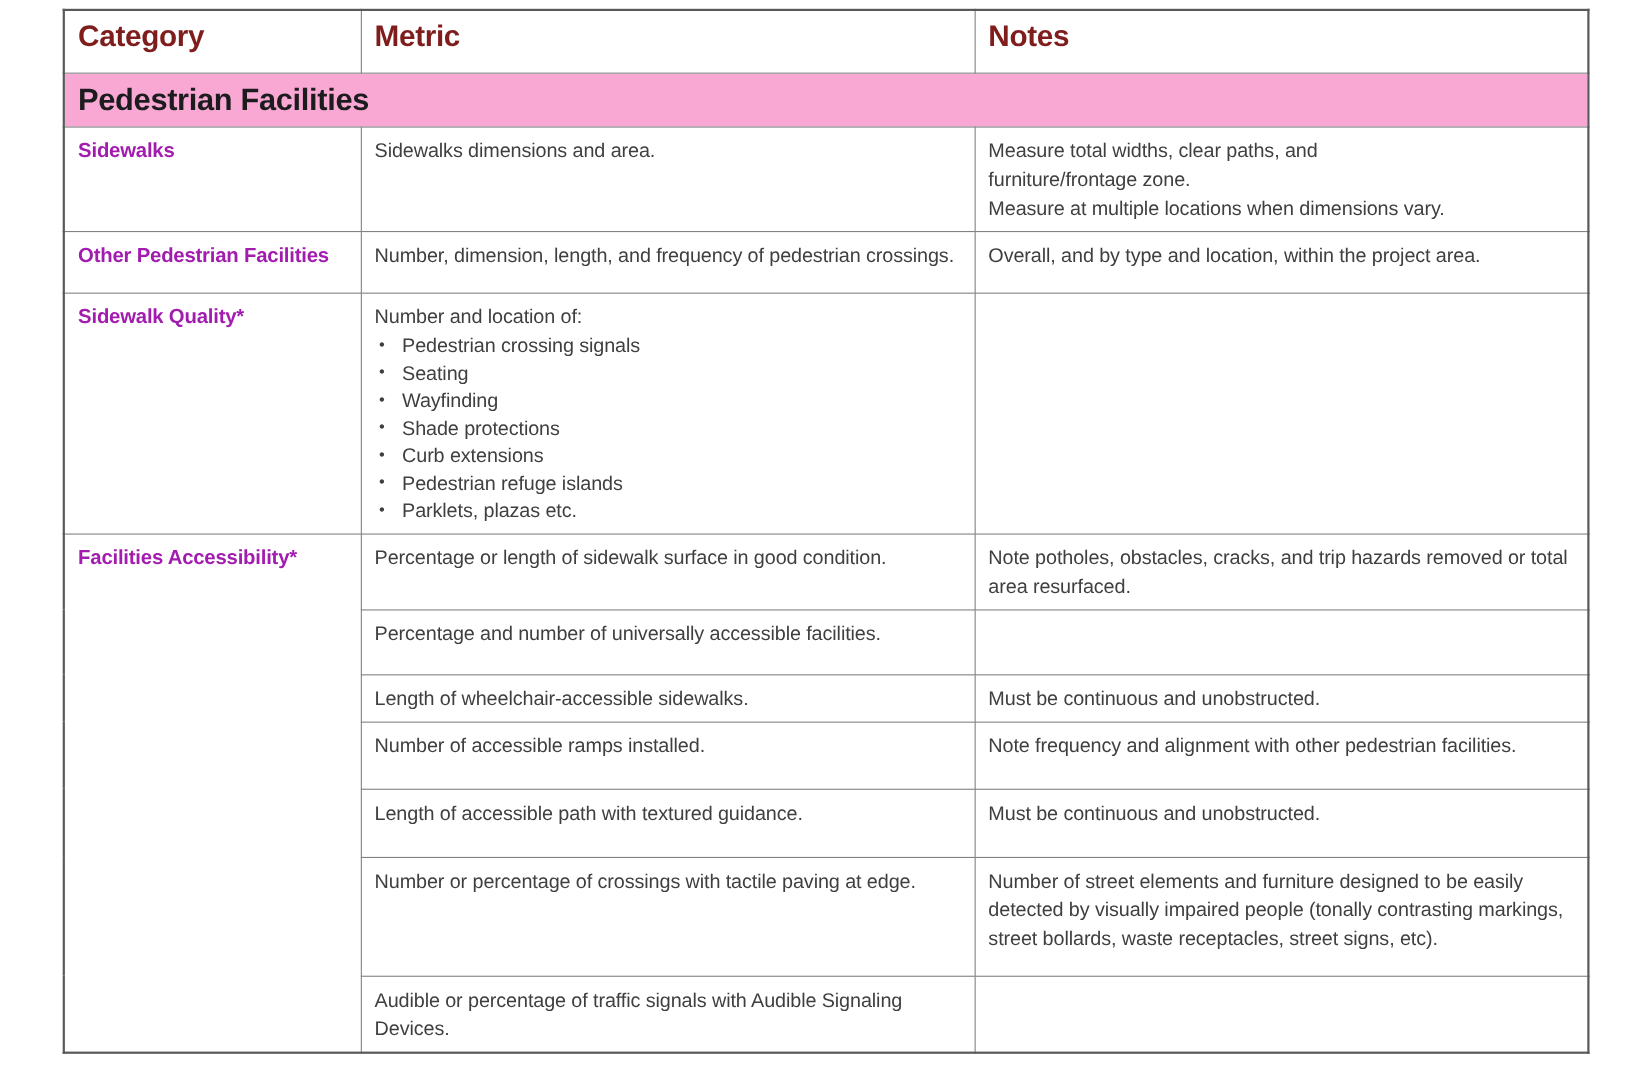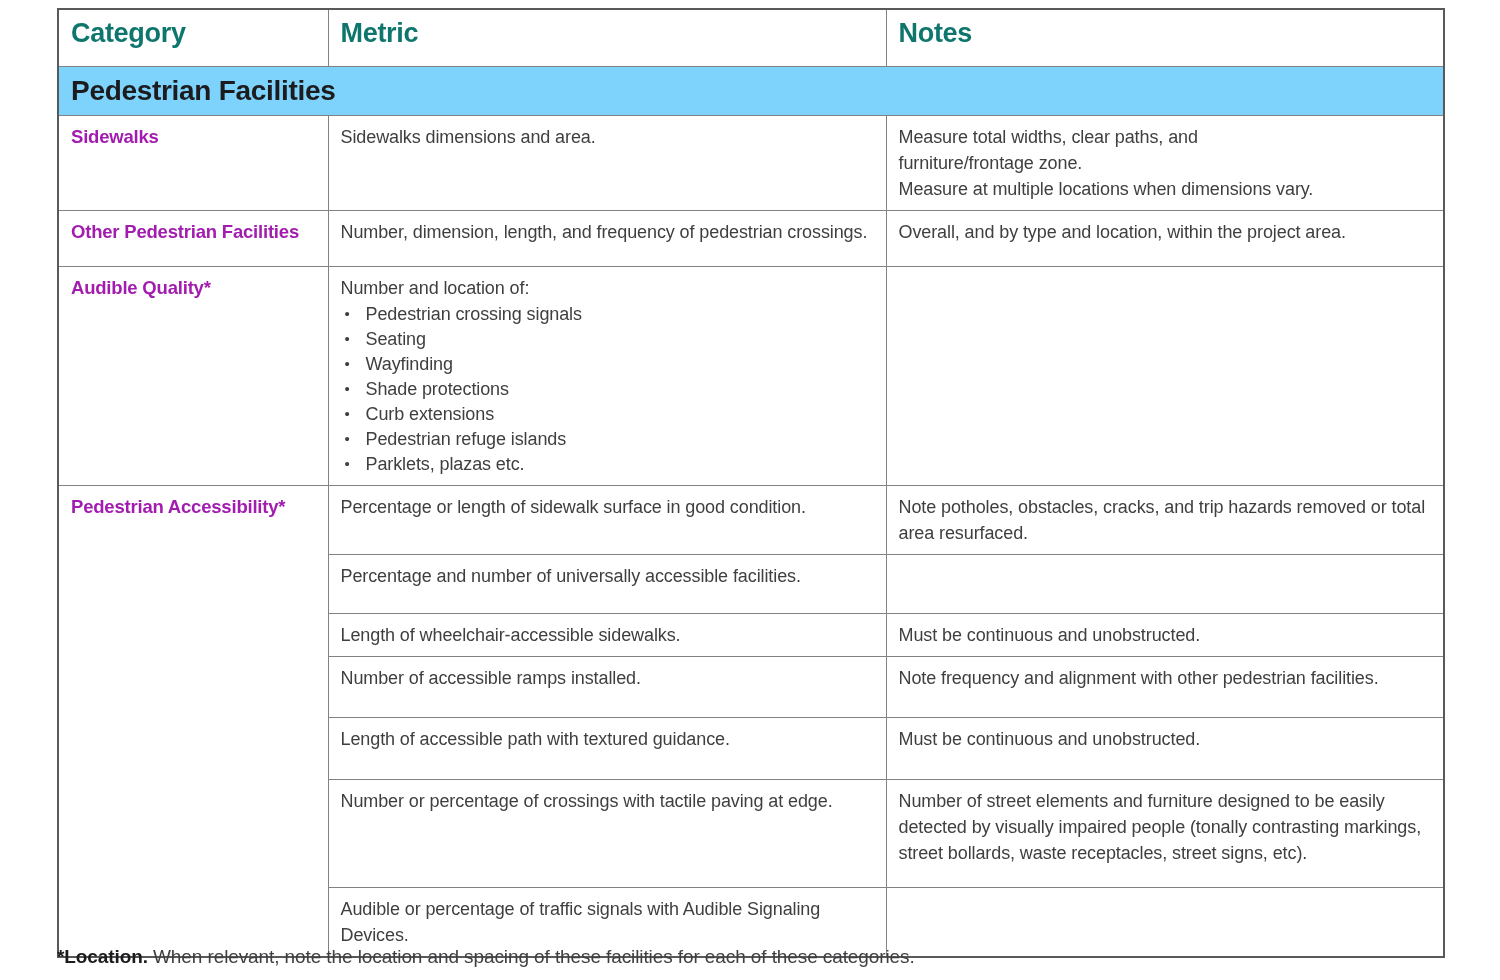--- a/index.html
+++ b/index.html
@@ -16,25 +16,25 @@
     border:2px solid #58595b;
   }
   table.matrix td, table.matrix th {
     border:1px solid #808285;
     vertical-align:top;
     padding:8px 13px 8px 12px;
     overflow:hidden;
   }
 
   th.col-head {
-    text-align:left; font-size:27px; font-weight:bold; color:#0f766e;
+    text-align:left; font-size:27px; font-weight:bold; color:#7f1d1d;
     letter-spacing:-0.3px; padding-top:13px; vertical-align:middle;
   }
   td.section-cell {
-    background:#7dd3fc; font-size:28px; font-weight:bold; color:#1c1c1e;
+    background:#f9a8d4; font-size:28px; font-weight:bold; color:#1c1c1e;
     letter-spacing:-0.3px; padding-top:4px; padding-bottom:4px; vertical-align:middle;
   }
   td.cat-cell {
     font-weight:bold; font-size:18.5px; color:#a21caf; line-height:25px;
     letter-spacing:-0.2px;
   }
   td.body-cell { font-size:18px; color:#3f3e40; line-height:26px; letter-spacing:-0.1px; }
   .wrap-pre { white-space:pre-line;margin-left:40px; }
 
   ul.bullets { margin:1px 0 0 0; padding:0; list-style:none; }
@@ -84,38 +84,38 @@
 Measure at multiple locations when dimensions vary.</td>
     </tr>
 
     <tr style="height:56px">
       <td class="cat-cell">Other Pedestrian Facilities</td>
       <td class="body-cell">Number, dimension, length, and frequency of pedestrian crossings.</td>
       <td class="body-cell">Overall, and by type and location, within the project area.</td>
     </tr>
 
     <tr style="height:216px">
-      <td class="cat-cell">Audible Quality*</td>
+      <td class="cat-cell">Sidewalk Quality*</td>
       <td class="body-cell">
         <div>Number and location of:</div>
         <ul class="bullets">
           <li>Pedestrian crossing signals</li>
           <li>Seating</li>
           <li>Wayfinding</li>
           <li>Shade protections</li>
           <li>Curb extensions</li>
           <li>Pedestrian refuge islands</li>
           <li>Parklets, plazas etc.</li>
         </ul>
       </td>
       <td class="body-cell"></td>
     </tr>
 
     <tr style="height:64px">
-      <td class="cat-cell" rowspan="7">Pedestrian Accessibility*</td>
+      <td class="cat-cell" rowspan="7">Facilities Accessibility*</td>
       <td class="body-cell">Percentage or length of sidewalk surface in good condition.</td>
       <td class="body-cell">Note potholes, obstacles, cracks, and trip hazards removed or total area resurfaced.</td>
     </tr>
     <tr style="height:59px">
       <td class="body-cell">Percentage and number of universally accessible facilities.</td>
       <td class="body-cell"></td>
     </tr>
     <tr style="height:40px">
       <td class="body-cell">Length of wheelchair-accessible sidewalks.</td>
       <td class="body-cell">Must be continuous and unobstructed.</td>
@@ -132,15 +132,14 @@
       <td class="body-cell">Number or percentage of crossings with tactile paving at edge.</td>
       <td class="body-cell">Number of street elements and furniture designed to be easily detected by visually impaired people (tonally contrasting markings, street bollards, waste receptacles, street signs, etc).</td>
     </tr>
     <tr style="height:64px">
       <td class="body-cell">Audible or percentage of traffic signals with Audible Signaling Devices.</td>
       <td class="body-cell"></td>
     </tr>
   </tbody>
     </table>
 
-  <div class="footnote"><span class="lead">*Location.</span><span> When relevant, note the location and spacing of these facilities for each of these categories.</span></div>
 
 </div>
 
 </body></html>

